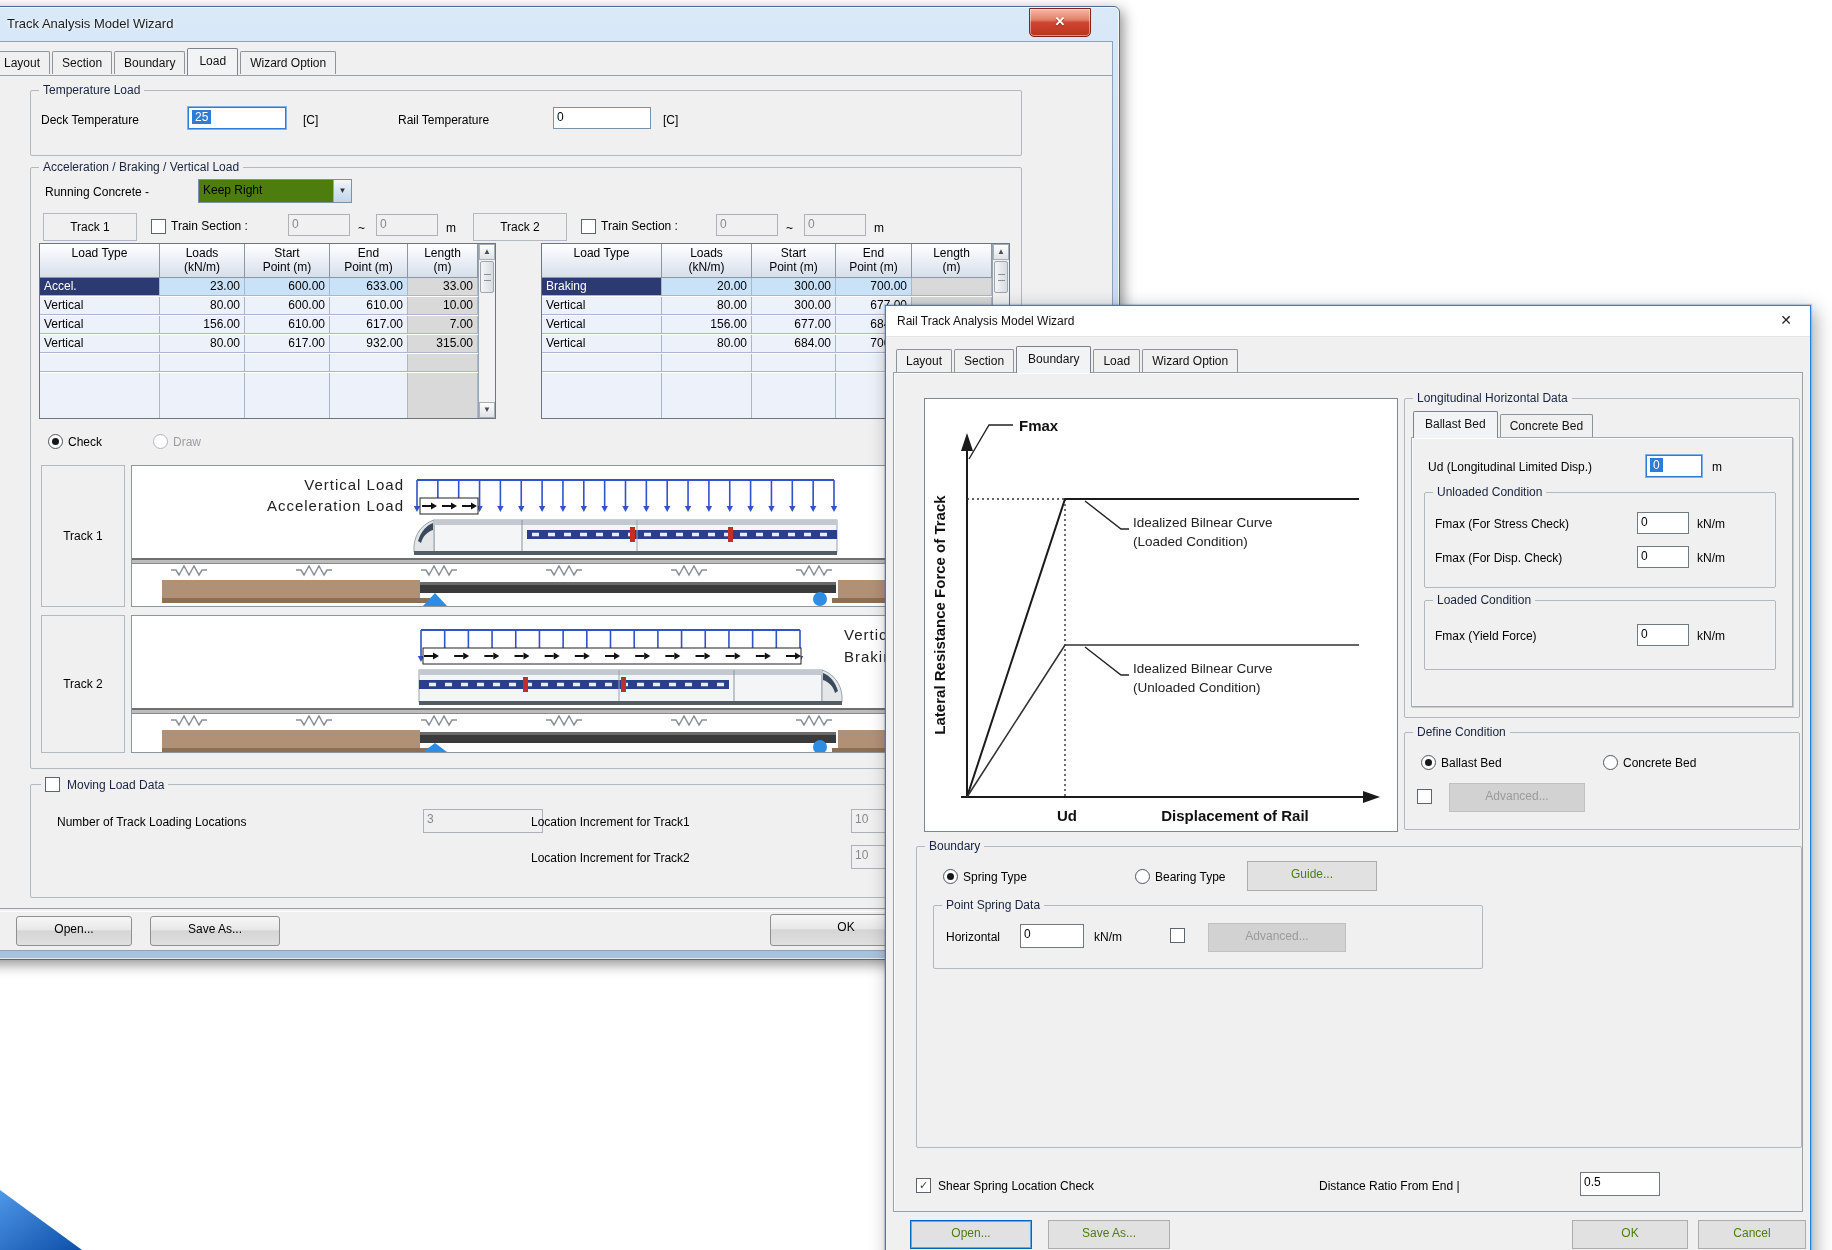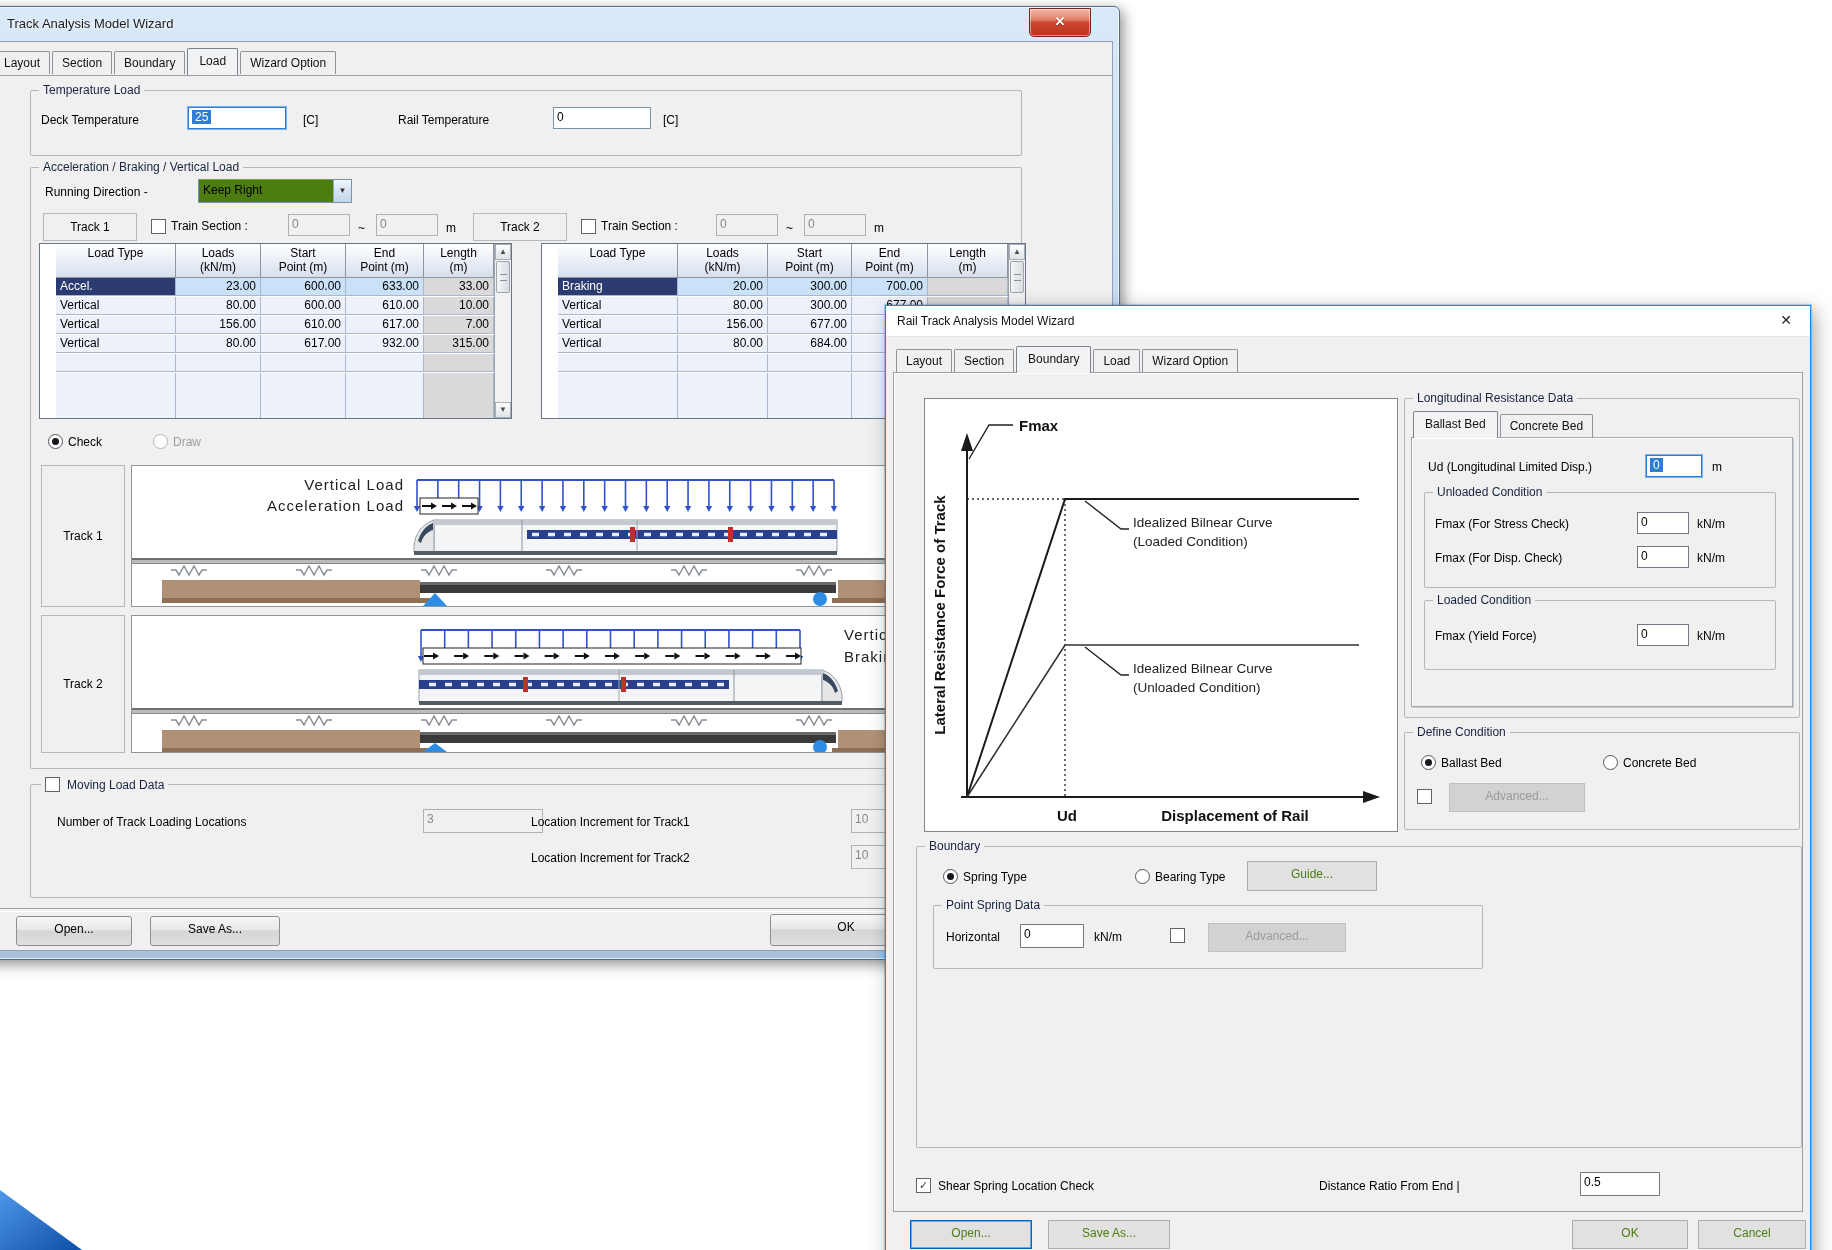--- a/index.html
+++ b/index.html
@@ -42,21 +42,21 @@
   .bl{display:inline-block;padding-top:5px;}
   
   .radio{position:absolute;display:flex;align-items:center;gap:5px;font-size:12px;}
   .rdot{width:13px;height:13px;border-radius:50%;border:1px solid #4f565e;background:#fff;position:relative;flex:0 0 auto;}
   .radio.on .rdot::after{content:"";position:absolute;left:3px;top:3px;right:3px;bottom:3px;border-radius:50%;background:#16181c;}
   .radio.dis{color:#9a9da1;}
   .radio.dis .rdot{border-color:#b3b6ba;}
   .cb{position:absolute;width:13px;height:13px;border:1px solid #5d646c;background:#fff;font-size:11px;line-height:12px;
       text-align:center;color:#3c4046;}
   
-  .tbl{position:absolute;display:flex;border:1px solid #6b7684;background:#fff;padding-left:16px;}
+  .tbl{position:absolute;display:flex;border:1px solid #6b7684;background:#fff;}
   .tgrid{display:grid;}
   .hc{background:linear-gradient(#ffffff,#e3e9f2 70%,#d8dfe9);border-right:1px solid #8c97a6;border-bottom:1px solid #8c97a6;
       font-size:12px;text-align:center;padding:2px 1px 1px;line-height:1.2;color:#000;}
   .bc{border-right:1px solid #a9b6cc;border-bottom:1px solid #a9b6cc;font-size:12px;padding:1px 4px 0;background:#edf2fa;
       text-align:right;height:18px;box-sizing:border-box;overflow:hidden;white-space:nowrap;}
   .bc.lt{text-align:left;}
   .bc.len{background:#d9d9d9;}
   .bc.selA{background:#2b3a70;color:#fff;}
   .bc.selB{background:#c9e2f8;}
   .bc.fill{height:45px;border-bottom:none;}
@@ -128,21 +128,21 @@
       <span class="lbl" style="left:272px;top:22px;">[C]</span>
       <span class="lbl" style="left:367px;top:22px;">Rail Temperature</span>
       <div class="fld" style="left:522px;top:16px;width:98px;height:22px;">
         <span>0</span>
       </div>
       <span class="lbl" style="left:632px;top:22px;">[C]</span>
     </div>
 
     <div class="gb" style="left:46px;top:125px;width:990px;height:600px;">
       <span class="gl nav">Acceleration / Braking / Vertical Load</span>
-      <span class="lbl" style="left:14px;top:17px;">Running Direction -</span>
+      <span class="lbl" style="left:14px;top:17px;">Running Concrete -</span>
       <div class="combo" style="left:167px;top:11px;width:154px;height:24px;">
         <span class="ct">Keep Right</span>
         <span class="ca">▼</span>
       </div>
 
       <div class="tlab" style="left:12px;top:45px;width:92px;height:26px;">
         <span>Track 1</span>
       </div>
       <span class="cb" style="left:120px;top:51px;"></span>
       <span class="lbl" style="left:140px;top:51px;">Train Section :</span>
@@ -528,21 +528,21 @@
       <polyline points="160,248 196,276 204,276" fill="none" stroke="#222" stroke-width="1.4"></polyline>
       <text x="208" y="274" font-size="13.5" fill="#222">Idealized Bilnear Curve</text>
       <text x="208" y="293" font-size="13.5" fill="#222">(Unloaded Condition)</text>
       <text x="132" y="422" font-size="15" font-weight="bold" fill="#111">Ud</text>
       <text x="310" y="422" text-anchor="middle" font-size="15" font-weight="bold" fill="#111">Displacement of Rail</text>
       <text x="20" y="216" text-anchor="middle" font-size="15" font-weight="bold" fill="#111" transform="rotate(-90 20 216)">Lateral Resistance Force of Track</text>
     </svg>
   </div>
 
   <div class="gb" style="left:518px;top:92px;width:394px;height:318px;">
-    <span class="gl nav">Longitudinal Resistance Data</span>
+    <span class="gl nav">Longitudinal Horizontal Data</span>
     <div class="tabs" style="left:8px;top:12px;">
       <div class="tab active">Ballast Bed</div>
       <div class="tab">Concrete Bed</div>
     </div>
     <div class="panelraised" style="left:6px;top:38px;width:380px;height:268px;">
       <span class="lbl" style="left:16px;top:22px;">Ud (Longitudinal Limited Disp.)</span>
       <div class="fld f10 foc" style="left:234px;top:17px;width:56px;height:22px;">
         <span class="sel">0</span>
       </div>
       <span class="lbl" style="left:300px;top:22px;">m</span>

